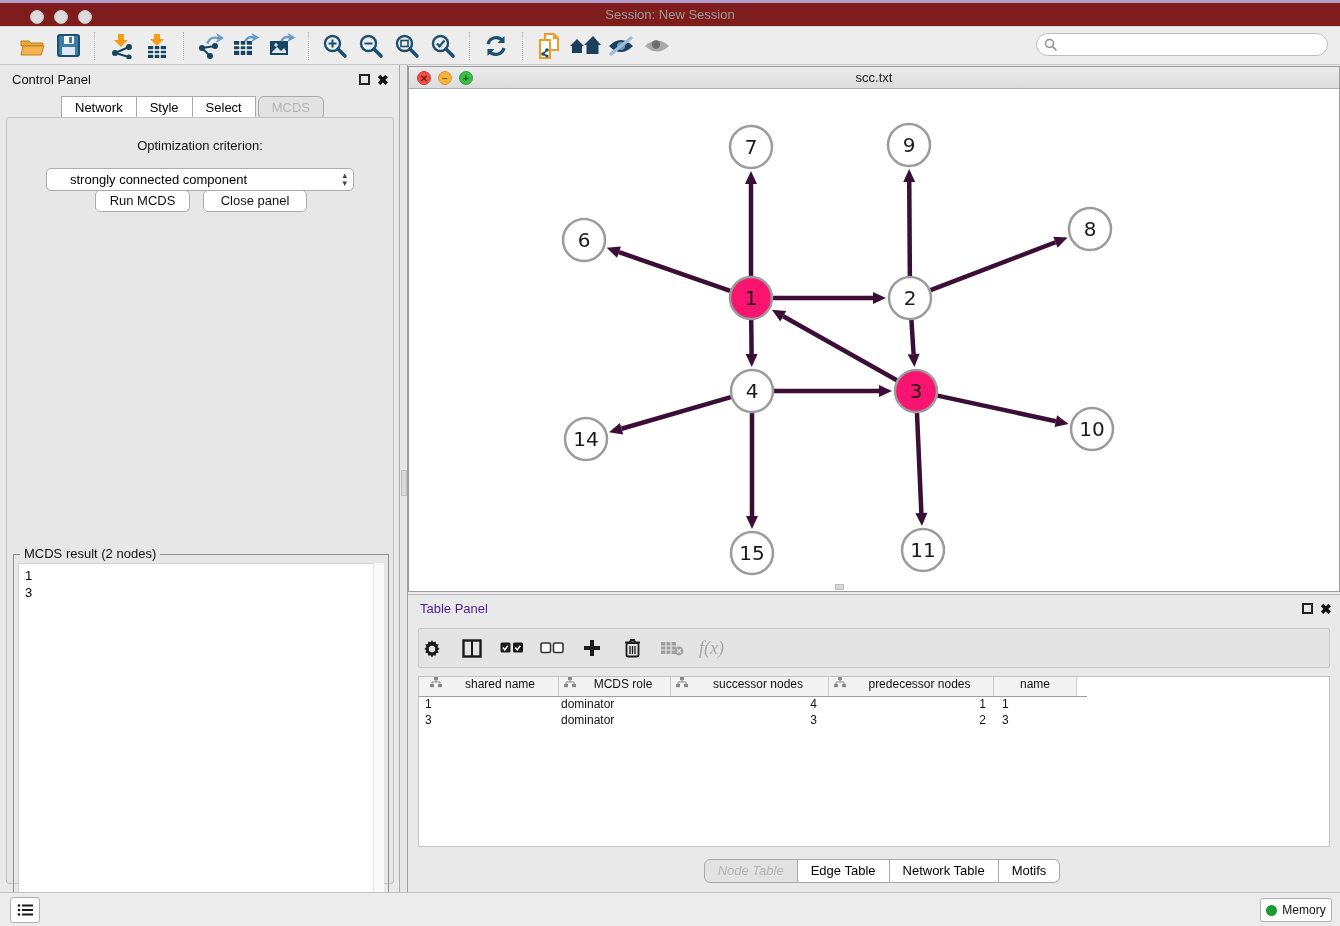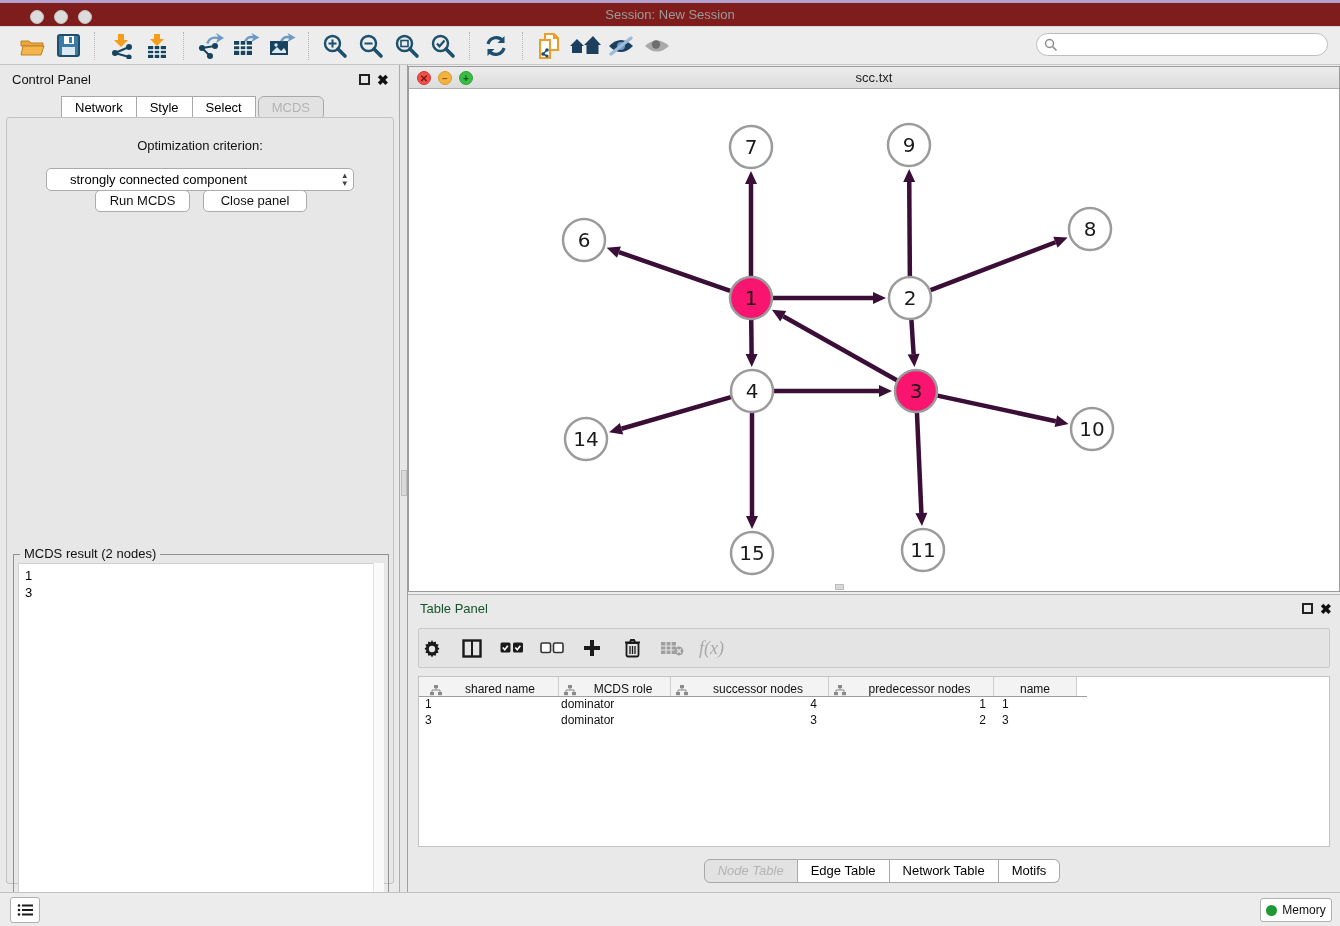--- a/index.html
+++ b/index.html
@@ -51,27 +51,27 @@
   .light { position:absolute; top:4px; width:14px; height:14px; border-radius:50%; font-size:10px; font-weight:bold; text-align:center; line-height:13px; }
   #light-close { left:8px;  background:#ee5048; border:1px solid #ce3a33; color:#7c1410; }
   #light-min   { left:29px; background:#f6b23e; border:1px solid #d79a2c; color:#8a5d08; }
   #light-zoom  { left:50px; background:#3bbb46; border:1px solid #2aa335; color:#0c5c13; }
   #graph-svg { position:absolute; left:0; top:22px; }
   #net-grip { position:absolute; left:426px; bottom:1px; width:9px; height:6px; background:#d8d8d8; border:1px solid #bdbdbd; }
 
   
   #table-panel { left:408px; top:594px; width:932px; height:298px; background:#e9e9e9; border-top:1px solid #b6b6b6; }
   #tp-header { position:absolute; left:0; top:5px; width:100%; height:18px; }
-  #tp-header .ptitle { position:absolute; left:12px; top:1px; font-size:13px; color:#14532d; }
+  #tp-header .ptitle { position:absolute; left:12px; top:1px; font-size:13px; color:#4c1d95; }
   #tp-toolbar { position:absolute; left:10px; top:33px; width:912px; height:40px; background:#e4e4e4; border:1px solid #c9c9c9; border-radius:2px; display:flex; align-items:center; gap:14px; }
   .tpbtn { width:26px; height:26px; display:flex; align-items:center; justify-content:center; border:none; background:transparent; }
   #fx-label { font-size:18px; font-style:italic; font-family:"Liberation Serif", serif; color:#a8a8a8; }
   #node-table { position:absolute; left:10px; top:81px; width:912px; height:171px; background:#fff; border:1px solid #c3c3c3; }
   #thead { display:flex; height:20px; border-bottom:1px solid #9f9f9f; width:668px; }
-  .hcell { background:#f3f3f3; border-right:1px solid #cdcdcd; display:flex; align-items:flex-end; font-size:12px; color:#111; position:relative; }
+  .hcell { background:#f3f3f3; border-right:1px solid #cdcdcd; display:flex; align-items:flex-start; font-size:12px; color:#111; position:relative; }
   .hcell .hlabel { flex:1; text-align:center; }
   .hicon { margin-left:5px; }
   .trow { display:flex; height:16px; font-size:12px; color:#111; }
   .tcell { overflow:hidden; white-space:nowrap; }
   .c0 { width:140px; padding-left:6px; }
   .c1 { width:112px; padding-left:2px; }
   .c2 { width:158px; text-align:right; padding-right:12px; }
   .c3 { width:165px; text-align:right; padding-right:8px; }
   .c4 { width:83px;  padding-left:8px; }
   #tp-tabs { position:absolute; left:0; bottom:9px; width:100%; display:flex; justify-content:center; }

